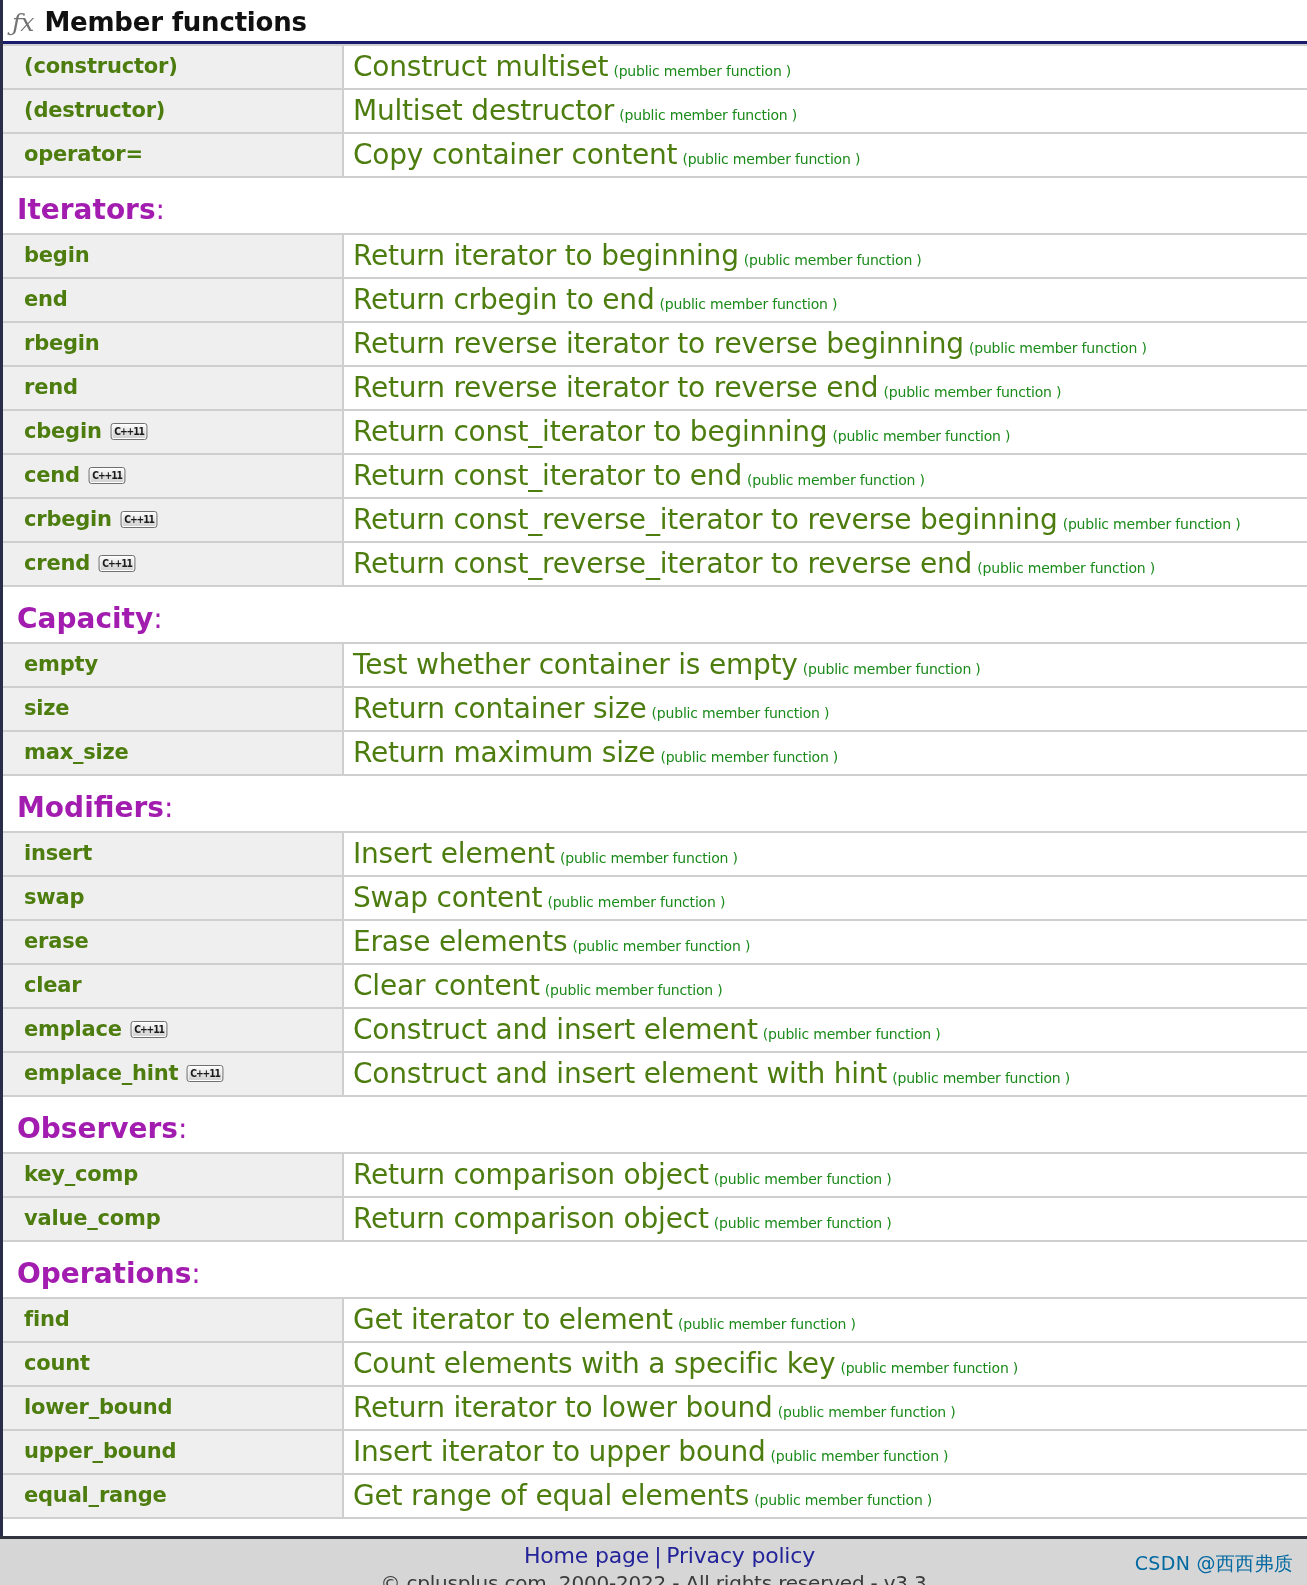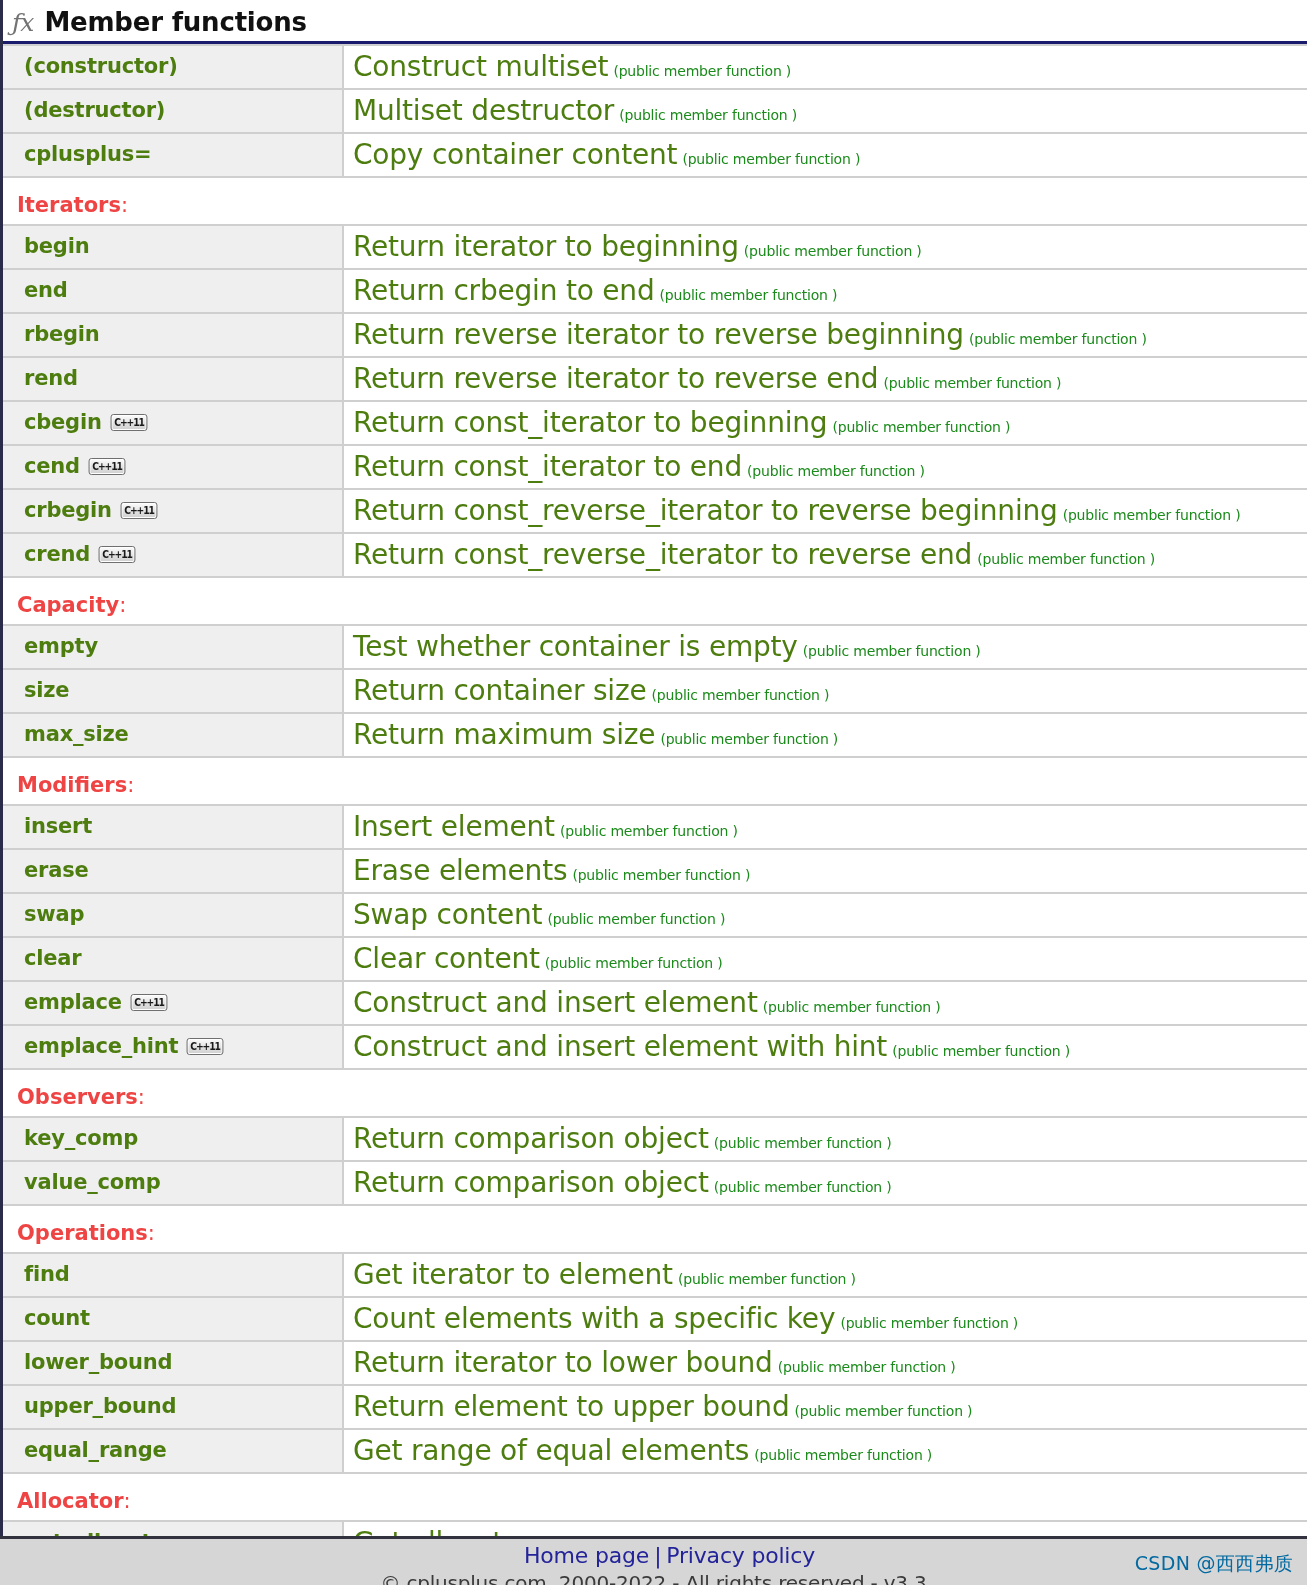--- a/index.html
+++ b/index.html
@@ -55,23 +55,23 @@
   .page-heading-title {
     font-size: 26px;
     font-weight: bold;
     color: #111111;
     line-height: 1.1;
     letter-spacing: -0.2px;
   }
 
   
   .section-heading {
-    font-size: 21px;
+    font-size: 28px;
     font-weight: bold;
-    color: #ef4444;
+    color: #a21caf;
     padding: 15px 0 7px 14px;
   }
   .section-heading .colon {
     font-weight: normal;
   }
 
   
   .fn-table {
     width: 100%;
     border-collapse: collapse;
@@ -198,21 +198,21 @@
         <tbody>
           <tr class="fn-row">
             <td class="fn-name"><a class="fn-link" href="#">(constructor)</a></td>
             <td class="fn-desc"><span class="fn-desc-text">Construct multiset</span> <span class="fn-desc-kind">(public member function )</span></td>
           </tr>
           <tr class="fn-row">
             <td class="fn-name"><a class="fn-link" href="#">(destructor)</a></td>
             <td class="fn-desc"><span class="fn-desc-text">Multiset destructor</span> <span class="fn-desc-kind">(public member function )</span></td>
           </tr>
           <tr class="fn-row">
-            <td class="fn-name"><a class="fn-link" href="#">cplusplus=</a></td>
+            <td class="fn-name"><a class="fn-link" href="#">operator=</a></td>
             <td class="fn-desc"><span class="fn-desc-text">Copy container content</span> <span class="fn-desc-kind">(public member function )</span></td>
           </tr>
         </tbody>
       </table>
       <div class="section-heading"><span>Iterators</span><span class="colon">:</span></div>
       <table class="fn-table">
         <tbody>
           <tr class="fn-row">
             <td class="fn-name"><a class="fn-link" href="#">begin</a></td>
             <td class="fn-desc"><span class="fn-desc-text">Return iterator to beginning</span> <span class="fn-desc-kind">(public member function )</span></td>
@@ -265,28 +265,28 @@
         </tbody>
       </table>
       <div class="section-heading"><span>Modifiers</span><span class="colon">:</span></div>
       <table class="fn-table">
         <tbody>
           <tr class="fn-row">
             <td class="fn-name"><a class="fn-link" href="#">insert</a></td>
             <td class="fn-desc"><span class="fn-desc-text">Insert element</span> <span class="fn-desc-kind">(public member function )</span></td>
           </tr>
           <tr class="fn-row">
+            <td class="fn-name"><a class="fn-link" href="#">swap</a></td>
+            <td class="fn-desc"><span class="fn-desc-text">Swap content</span> <span class="fn-desc-kind">(public member function )</span></td>
+          </tr>
+          <tr class="fn-row">
             <td class="fn-name"><a class="fn-link" href="#">erase</a></td>
             <td class="fn-desc"><span class="fn-desc-text">Erase elements</span> <span class="fn-desc-kind">(public member function )</span></td>
           </tr>
           <tr class="fn-row">
-            <td class="fn-name"><a class="fn-link" href="#">swap</a></td>
-            <td class="fn-desc"><span class="fn-desc-text">Swap content</span> <span class="fn-desc-kind">(public member function )</span></td>
-          </tr>
-          <tr class="fn-row">
             <td class="fn-name"><a class="fn-link" href="#">clear</a></td>
             <td class="fn-desc"><span class="fn-desc-text">Clear content</span> <span class="fn-desc-kind">(public member function )</span></td>
           </tr>
           <tr class="fn-row">
             <td class="fn-name"><a class="fn-link" href="#">emplace</a><span class="cpp11-badge">C++11</span></td>
             <td class="fn-desc"><span class="fn-desc-text">Construct and insert element</span> <span class="fn-desc-kind">(public member function )</span></td>
           </tr>
           <tr class="fn-row">
             <td class="fn-name"><a class="fn-link" href="#">emplace_hint</a><span class="cpp11-badge">C++11</span></td>
             <td class="fn-desc"><span class="fn-desc-text">Construct and insert element with hint</span> <span class="fn-desc-kind">(public member function )</span></td>
@@ -316,21 +316,21 @@
           <tr class="fn-row">
             <td class="fn-name"><a class="fn-link" href="#">count</a></td>
             <td class="fn-desc"><span class="fn-desc-text">Count elements with a specific key</span> <span class="fn-desc-kind">(public member function )</span></td>
           </tr>
           <tr class="fn-row">
             <td class="fn-name"><a class="fn-link" href="#">lower_bound</a></td>
             <td class="fn-desc"><span class="fn-desc-text">Return iterator to lower bound</span> <span class="fn-desc-kind">(public member function )</span></td>
           </tr>
           <tr class="fn-row">
             <td class="fn-name"><a class="fn-link" href="#">upper_bound</a></td>
-            <td class="fn-desc"><span class="fn-desc-text">Return element to upper bound</span> <span class="fn-desc-kind">(public member function )</span></td>
+            <td class="fn-desc"><span class="fn-desc-text">Insert iterator to upper bound</span> <span class="fn-desc-kind">(public member function )</span></td>
           </tr>
           <tr class="fn-row">
             <td class="fn-name"><a class="fn-link" href="#">equal_range</a></td>
             <td class="fn-desc"><span class="fn-desc-text">Get range of equal elements</span> <span class="fn-desc-kind">(public member function )</span></td>
           </tr>
         </tbody>
       </table>
       <div class="section-heading"><span>Allocator</span><span class="colon">:</span></div>
       <table class="fn-table">
         <tbody>

